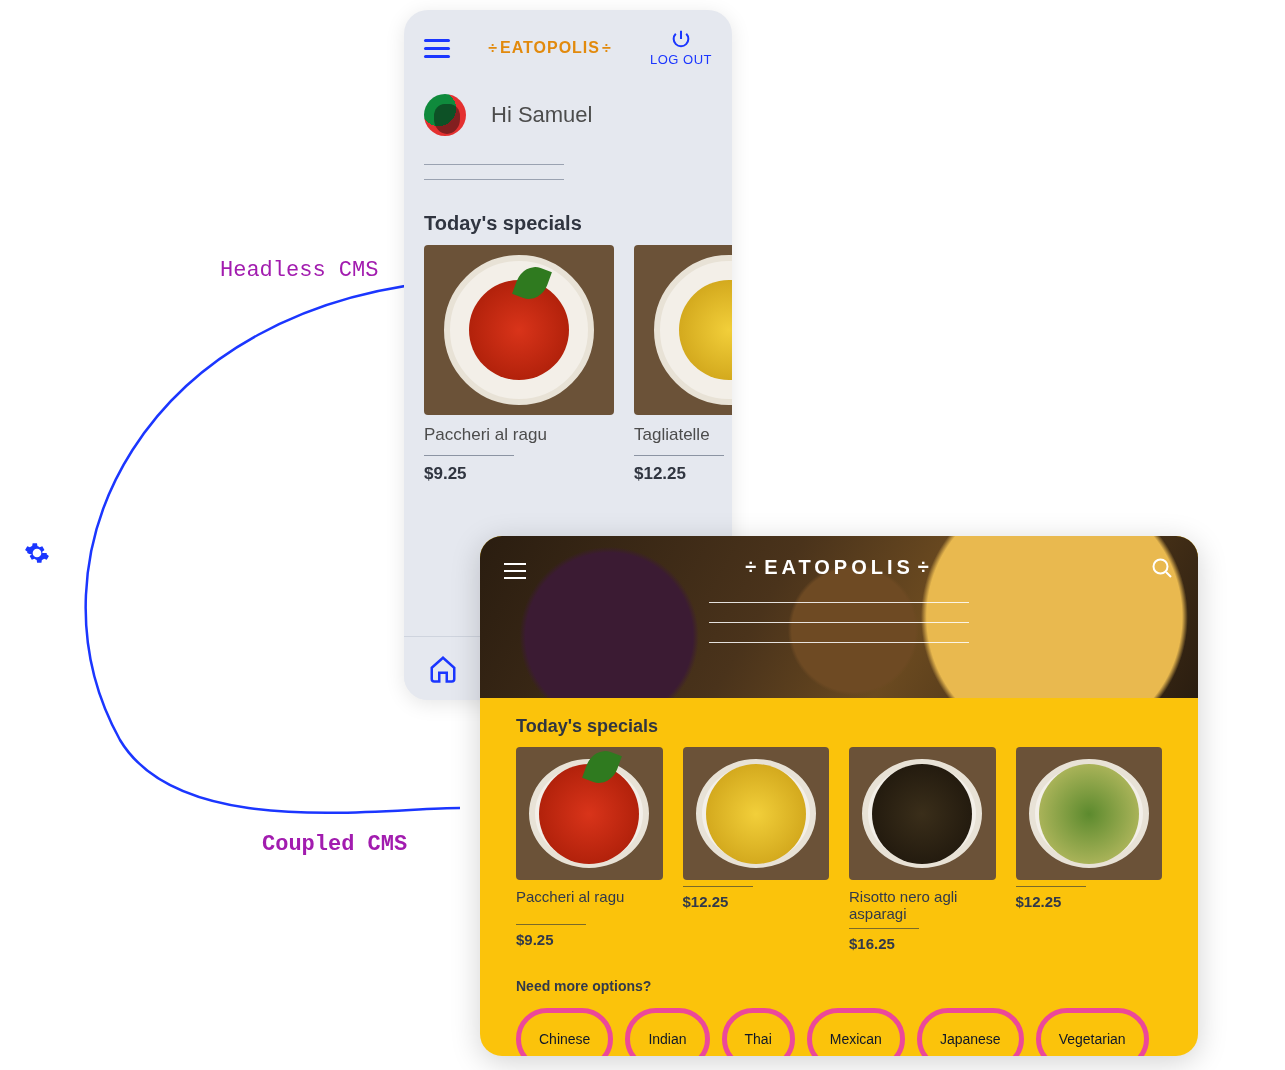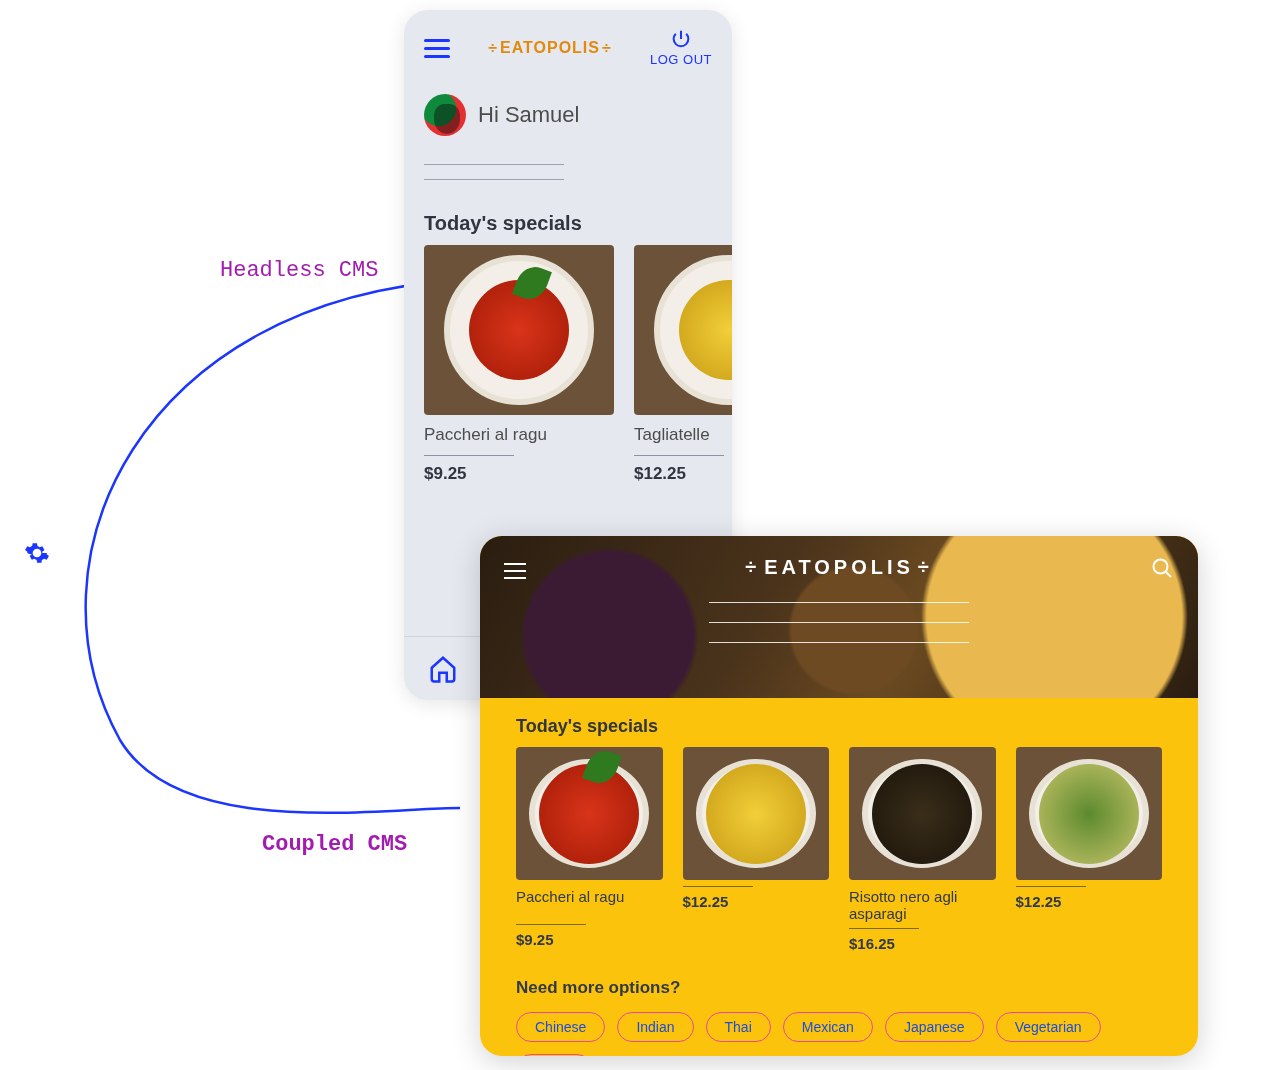--- a/index.html
+++ b/index.html
@@ -50,21 +50,21 @@
   .hamburger { width: 26px; cursor: pointer; }
   .hamburger div { height: 3px; background: #1b36ff; margin: 5px 0; border-radius: 2px; }
   .m-logo {
     font-weight: 800; letter-spacing: 1px; color: #e28a0d; font-size: 16px;
   }
   .m-logo::before, .m-logo::after { content: "÷"; color: #e28a0d; margin: 0 2px; }
   .m-logout { text-align: center; color: #1b36ff; cursor: pointer; }
   .m-logout svg { display:block; margin:auto; }
   .m-logout span { font-size: 13px; letter-spacing: .5px; }
 
-  .m-greet { display:flex; align-items:center; gap:12px; padding: 22px 20px 8px; }
+  .m-greet { display:flex; align-items:center; gap:25px; padding: 22px 20px 8px; }
   .avatar {
     width: 42px; height: 42px; border-radius: 50%;
     background: radial-gradient(circle at 35% 35%, #0f8a3c 0 45%, #e43030 45% 100%);
     position: relative; overflow:hidden;
   }
   .avatar::after{ content:""; position:absolute; inset:10px 6px 2px 10px; background:#0b0b0b; border-radius:40% 40% 50% 50%; opacity:.45;}
   .m-greet span { font-size: 22px; color:#4c4c4c; }
 
   .placeholder-lines { padding: 6px 20px 10px; }
   .placeholder-lines hr {
@@ -132,25 +132,25 @@
   .w-body .section-title{padding:0 0 10px;font-size:18px;}
   .w-cards{display:flex;gap:20px;}
   .w-card{flex:1;min-width:0;}
   .w-card .photo{width:100%;aspect-ratio:1.1/1;border-radius:4px;background:#6b5238;display:flex;align-items:center;justify-content:center;}
   .w-card .plate{width:82%;height:82%;}
   .w-card .name{color:#32394a;font-size:15px;padding-top:8px;min-height:38px;}
   .w-card hr{border:none;border-top:1px solid #7a6a2a;margin:6px 0;width:70px;}
   .w-card .price{font-weight:700;color:#32394a;font-size:15px;}
 
   .w-more{padding:26px 36px 0;}
-  .w-more h3{color:#32394a;font-size:17px;font-weight:700;margin-bottom:14px;}
+  .w-more h3{color:#32394a;font-size:14px;font-weight:700;margin-bottom:14px;}
   .chips{display:flex;gap:12px;flex-wrap:wrap;}
   .chip{
-    border:1px solid #ec4899;border-radius:999px;
-    padding:6px 18px;font-size:14px;color:#1d4ed8;cursor:pointer;
+    border:5px solid #ec4899;border-radius:999px;
+    padding:18px 18px;font-size:14px;color:#0f172a;cursor:pointer;
     background:transparent;
   }
 </style>
 </head>
 <body>
 
 <svg class="arc" viewBox="0 0 420 560">
   <path d="M400 20 C 80 40, -40 300, 60 480 C 120 580, 320 548, 400 548" fill="none" stroke="#1b36ff" stroke-width="2.5"></path>
 </svg>
 <div class="gear">

